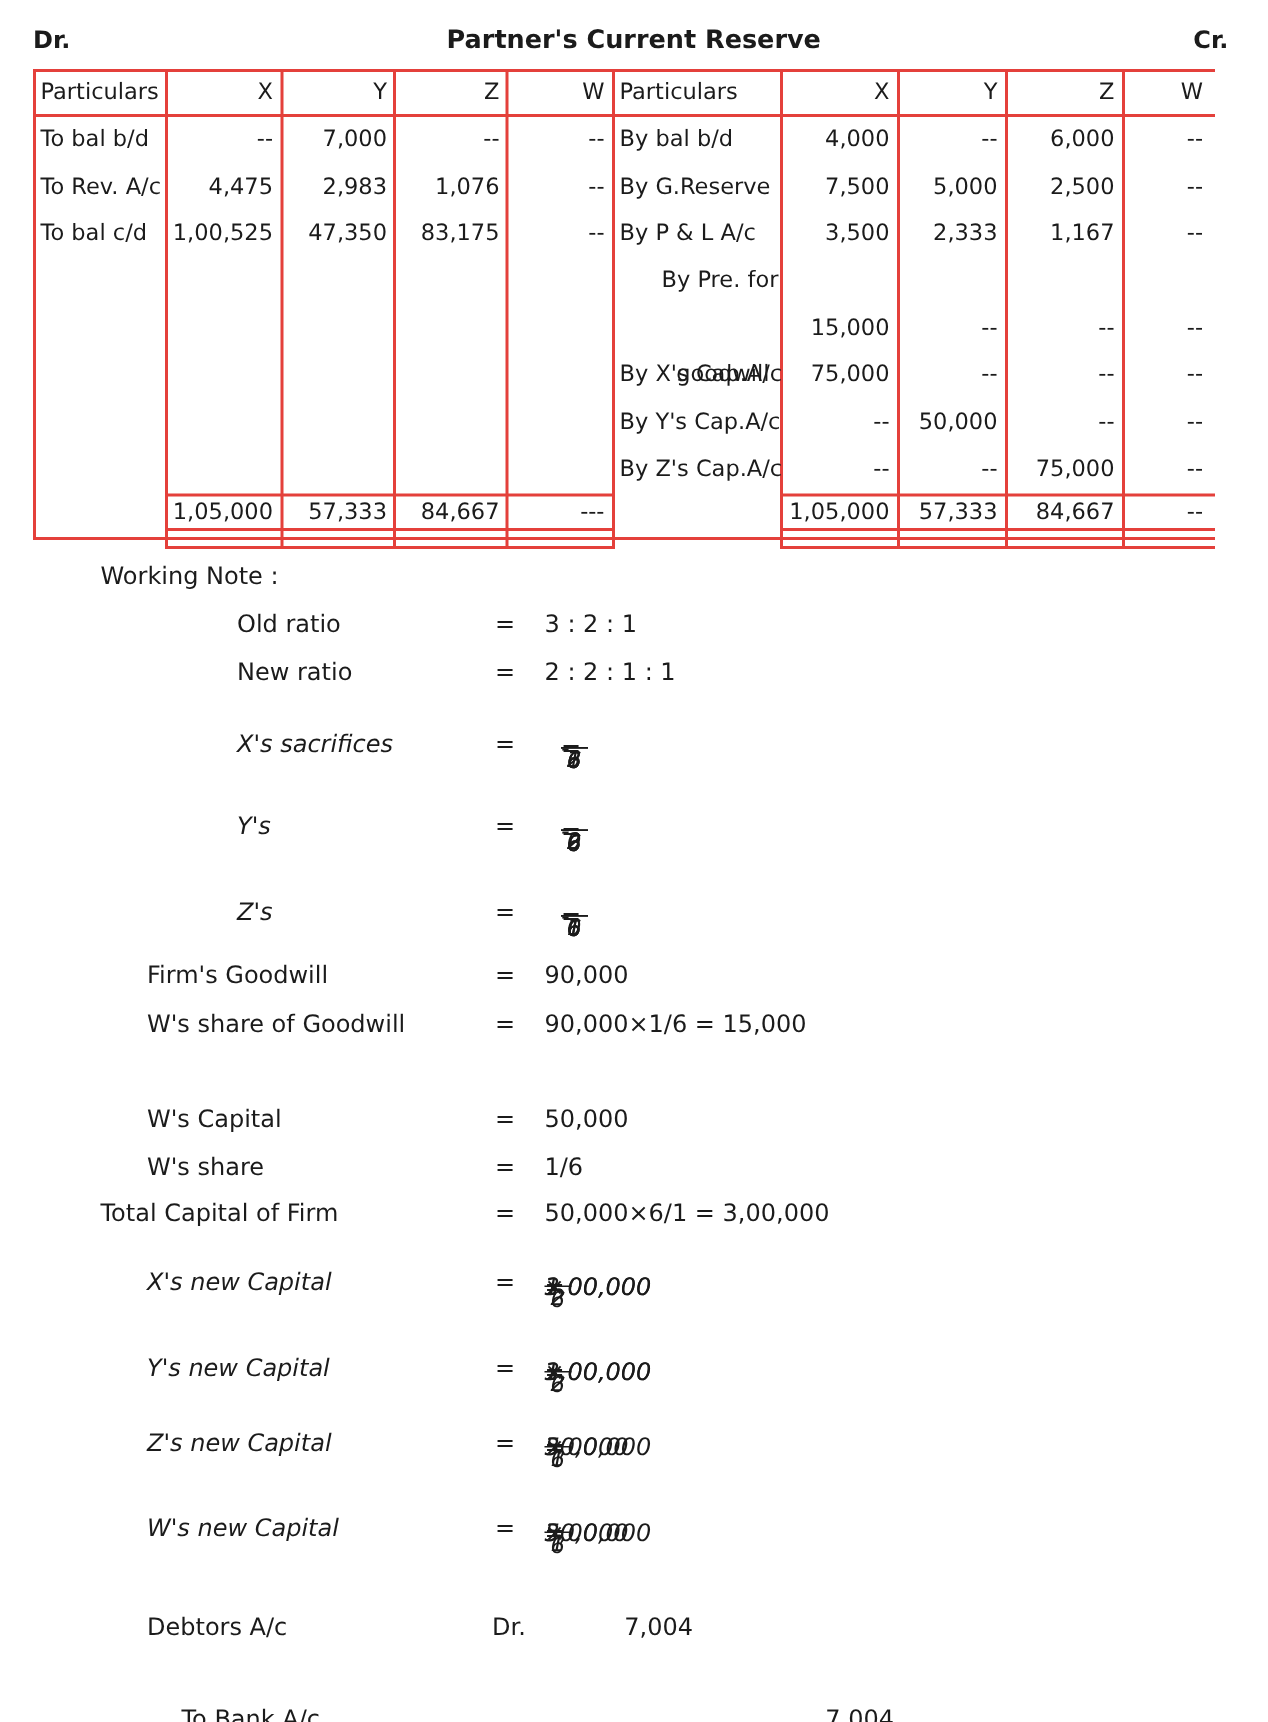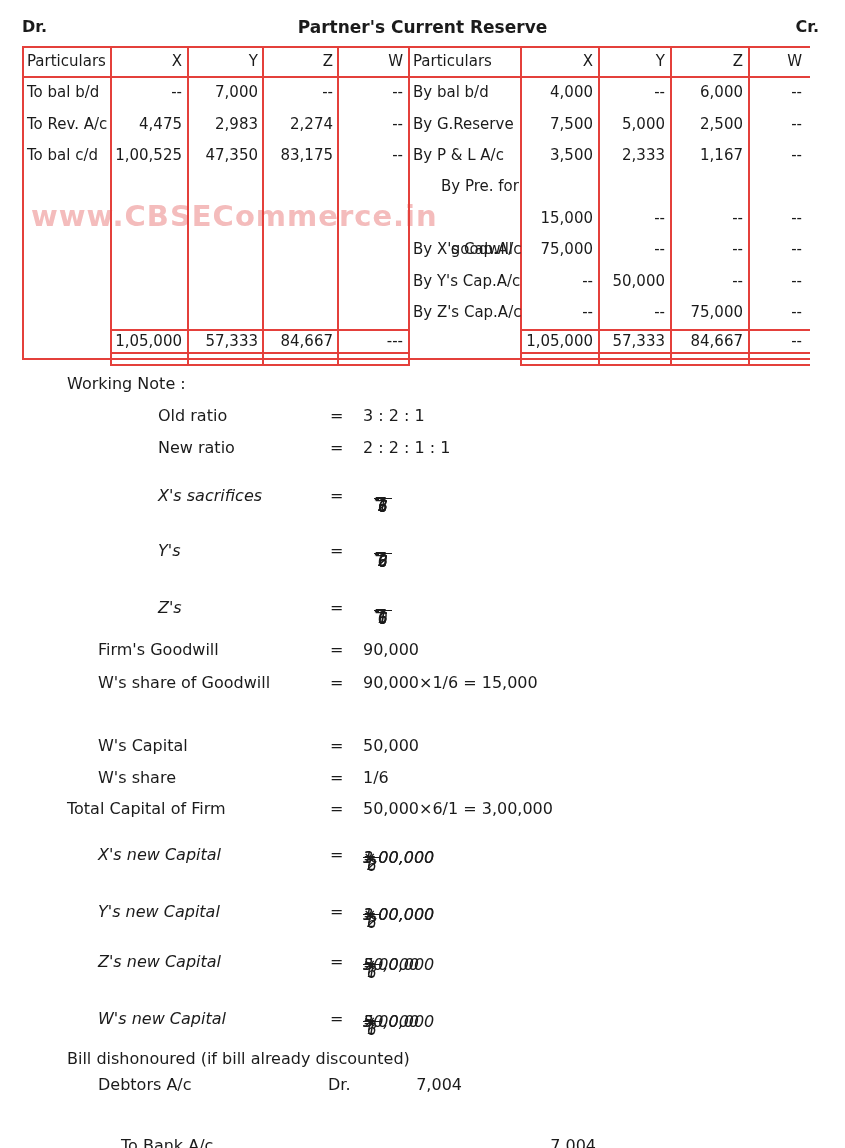--- a/index.html
+++ b/index.html
@@ -56,21 +56,20 @@
 </style>
 </head>
 <body>
 
 <div id="page">
 
   <div id="dr-label" class="hdr">Dr.</div>
   <div id="acct-title">Partner's Current Reserve</div>
   <div id="cr-label" class="hdr">Cr.</div>
 
-  <div id="watermark">www.CBSECommerce.in</div>
 
   <div class="hl" style="left:22px;top:46px;width:788px;"></div>
   <div class="hl" style="left:22px;top:76px;width:788px;"></div>
   <div class="hl" style="left:110px;top:329px;width:298px;"></div>
   <div class="hl" style="left:520px;top:329px;width:290px;"></div>
   <div class="hl" style="left:110px;top:352px;width:298px;"></div>
   <div class="hl" style="left:520px;top:352px;width:290px;"></div>
   <div class="hl" style="left:22px;top:358px;width:788px;"></div>
   <div class="hl" style="left:110px;top:364px;width:298px;"></div>
   <div class="hl" style="left:520px;top:364px;width:290px;"></div>
@@ -100,21 +99,21 @@
 
   <div class="cell r1 drp">To bal b/d</div>
   <div class="cell r1 drx">--</div>
   <div class="cell r1 dry">7,000</div>
   <div class="cell r1 drz">--</div>
   <div class="cell r1 drw">--</div>
 
   <div class="cell r2 drp">To Rev. A/c</div>
   <div class="cell r2 drx">4,475</div>
   <div class="cell r2 dry">2,983</div>
-  <div class="cell r2 drz">2,274</div>
+  <div class="cell r2 drz">1,076</div>
   <div class="cell r2 drw">--</div>
 
   <div class="cell r3 drp">To bal c/d</div>
   <div class="cell r3 drx">1,00,525</div>
   <div class="cell r3 dry">47,350</div>
   <div class="cell r3 drz">83,175</div>
   <div class="cell r3 drw">--</div>
 
   <div class="cell r1 crp">By bal b/d</div>
   <div class="cell r1 crx">4,000</div>
@@ -332,23 +331,20 @@
         <span>×</span>
       <span class="frac">
           <span class="fn">1</span>
           <span class="fd">6</span>
         </span>
       <span>=</span>
       <span>50,000</span>
     </span>
   </div>
 
-  <div class="wn" style="top:1049px;">
-    <span class="ind1">Bill dishonoured (if bill already discounted)</span>
-  </div>
 
   <div class="wn" style="top:1075px;">
     <span class="ind2">Debtors A/c</span>
     <span class="jn">Dr.</span>
     <span class="jamt1">7,004</span>
   </div>
 
   <div class="wn" style="top:1136px;">
     <span style="left:121px;">To Bank A/c</span>
     <span class="jamt2">7,004</span>

